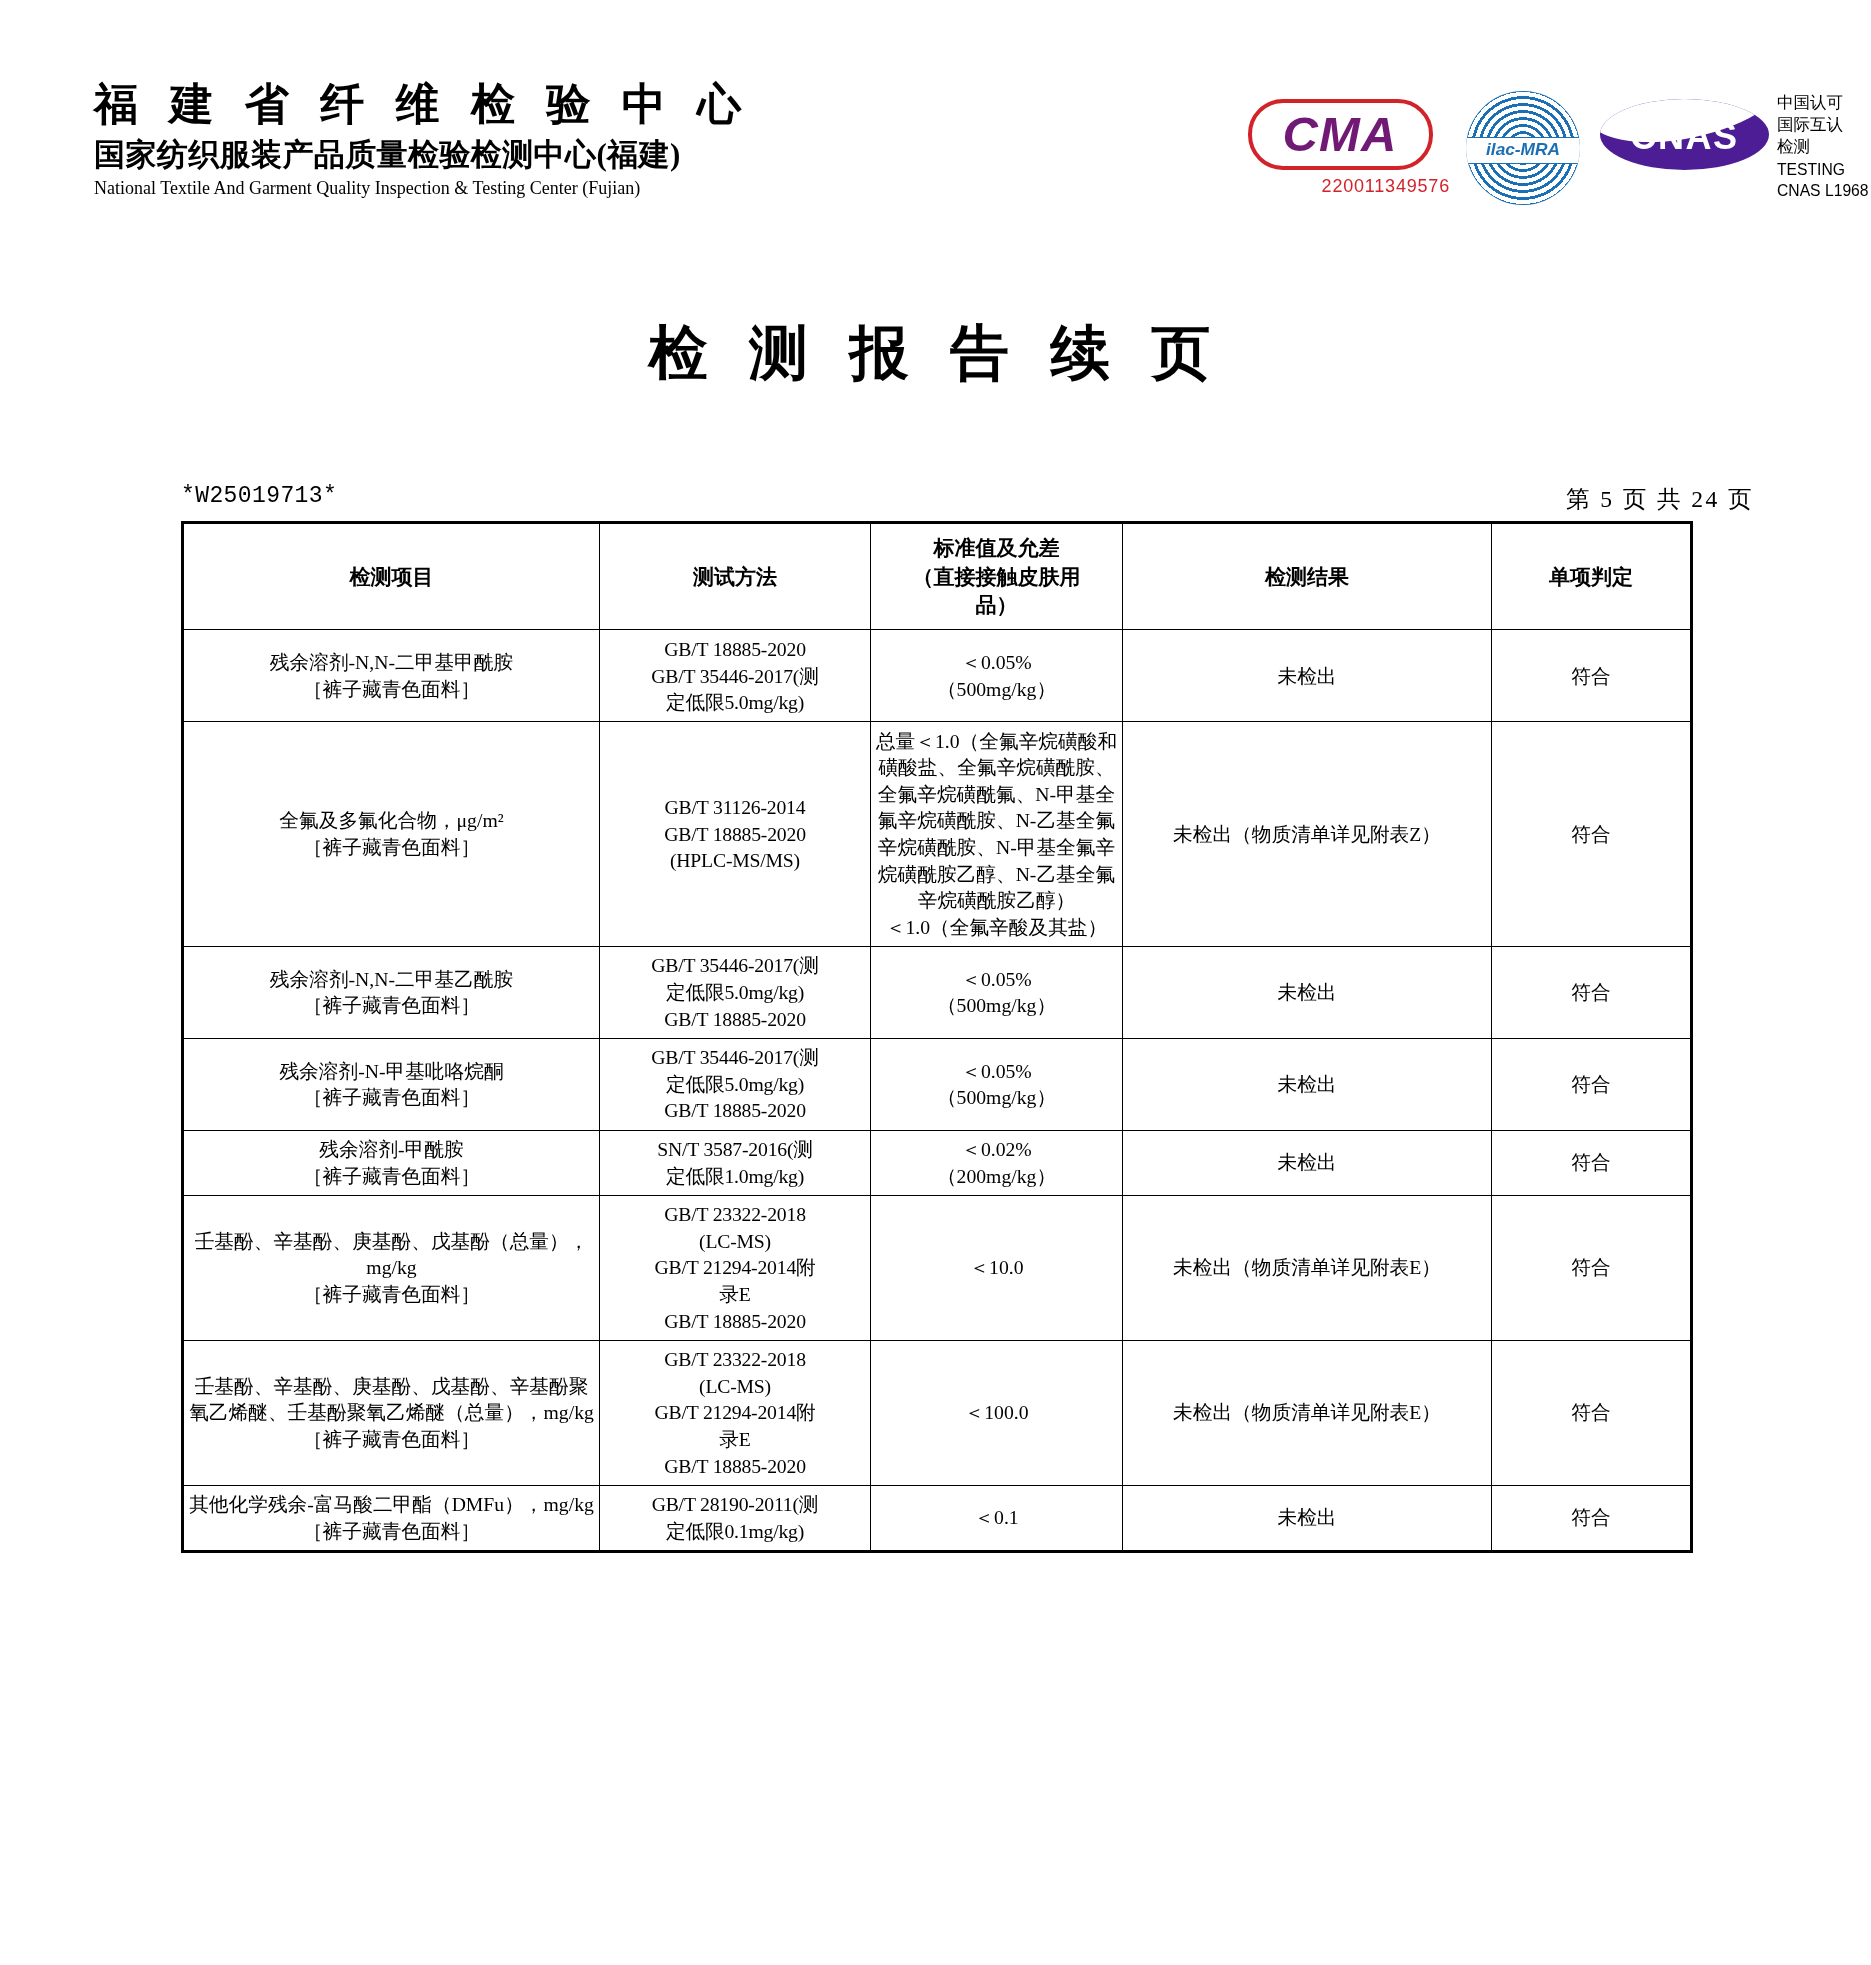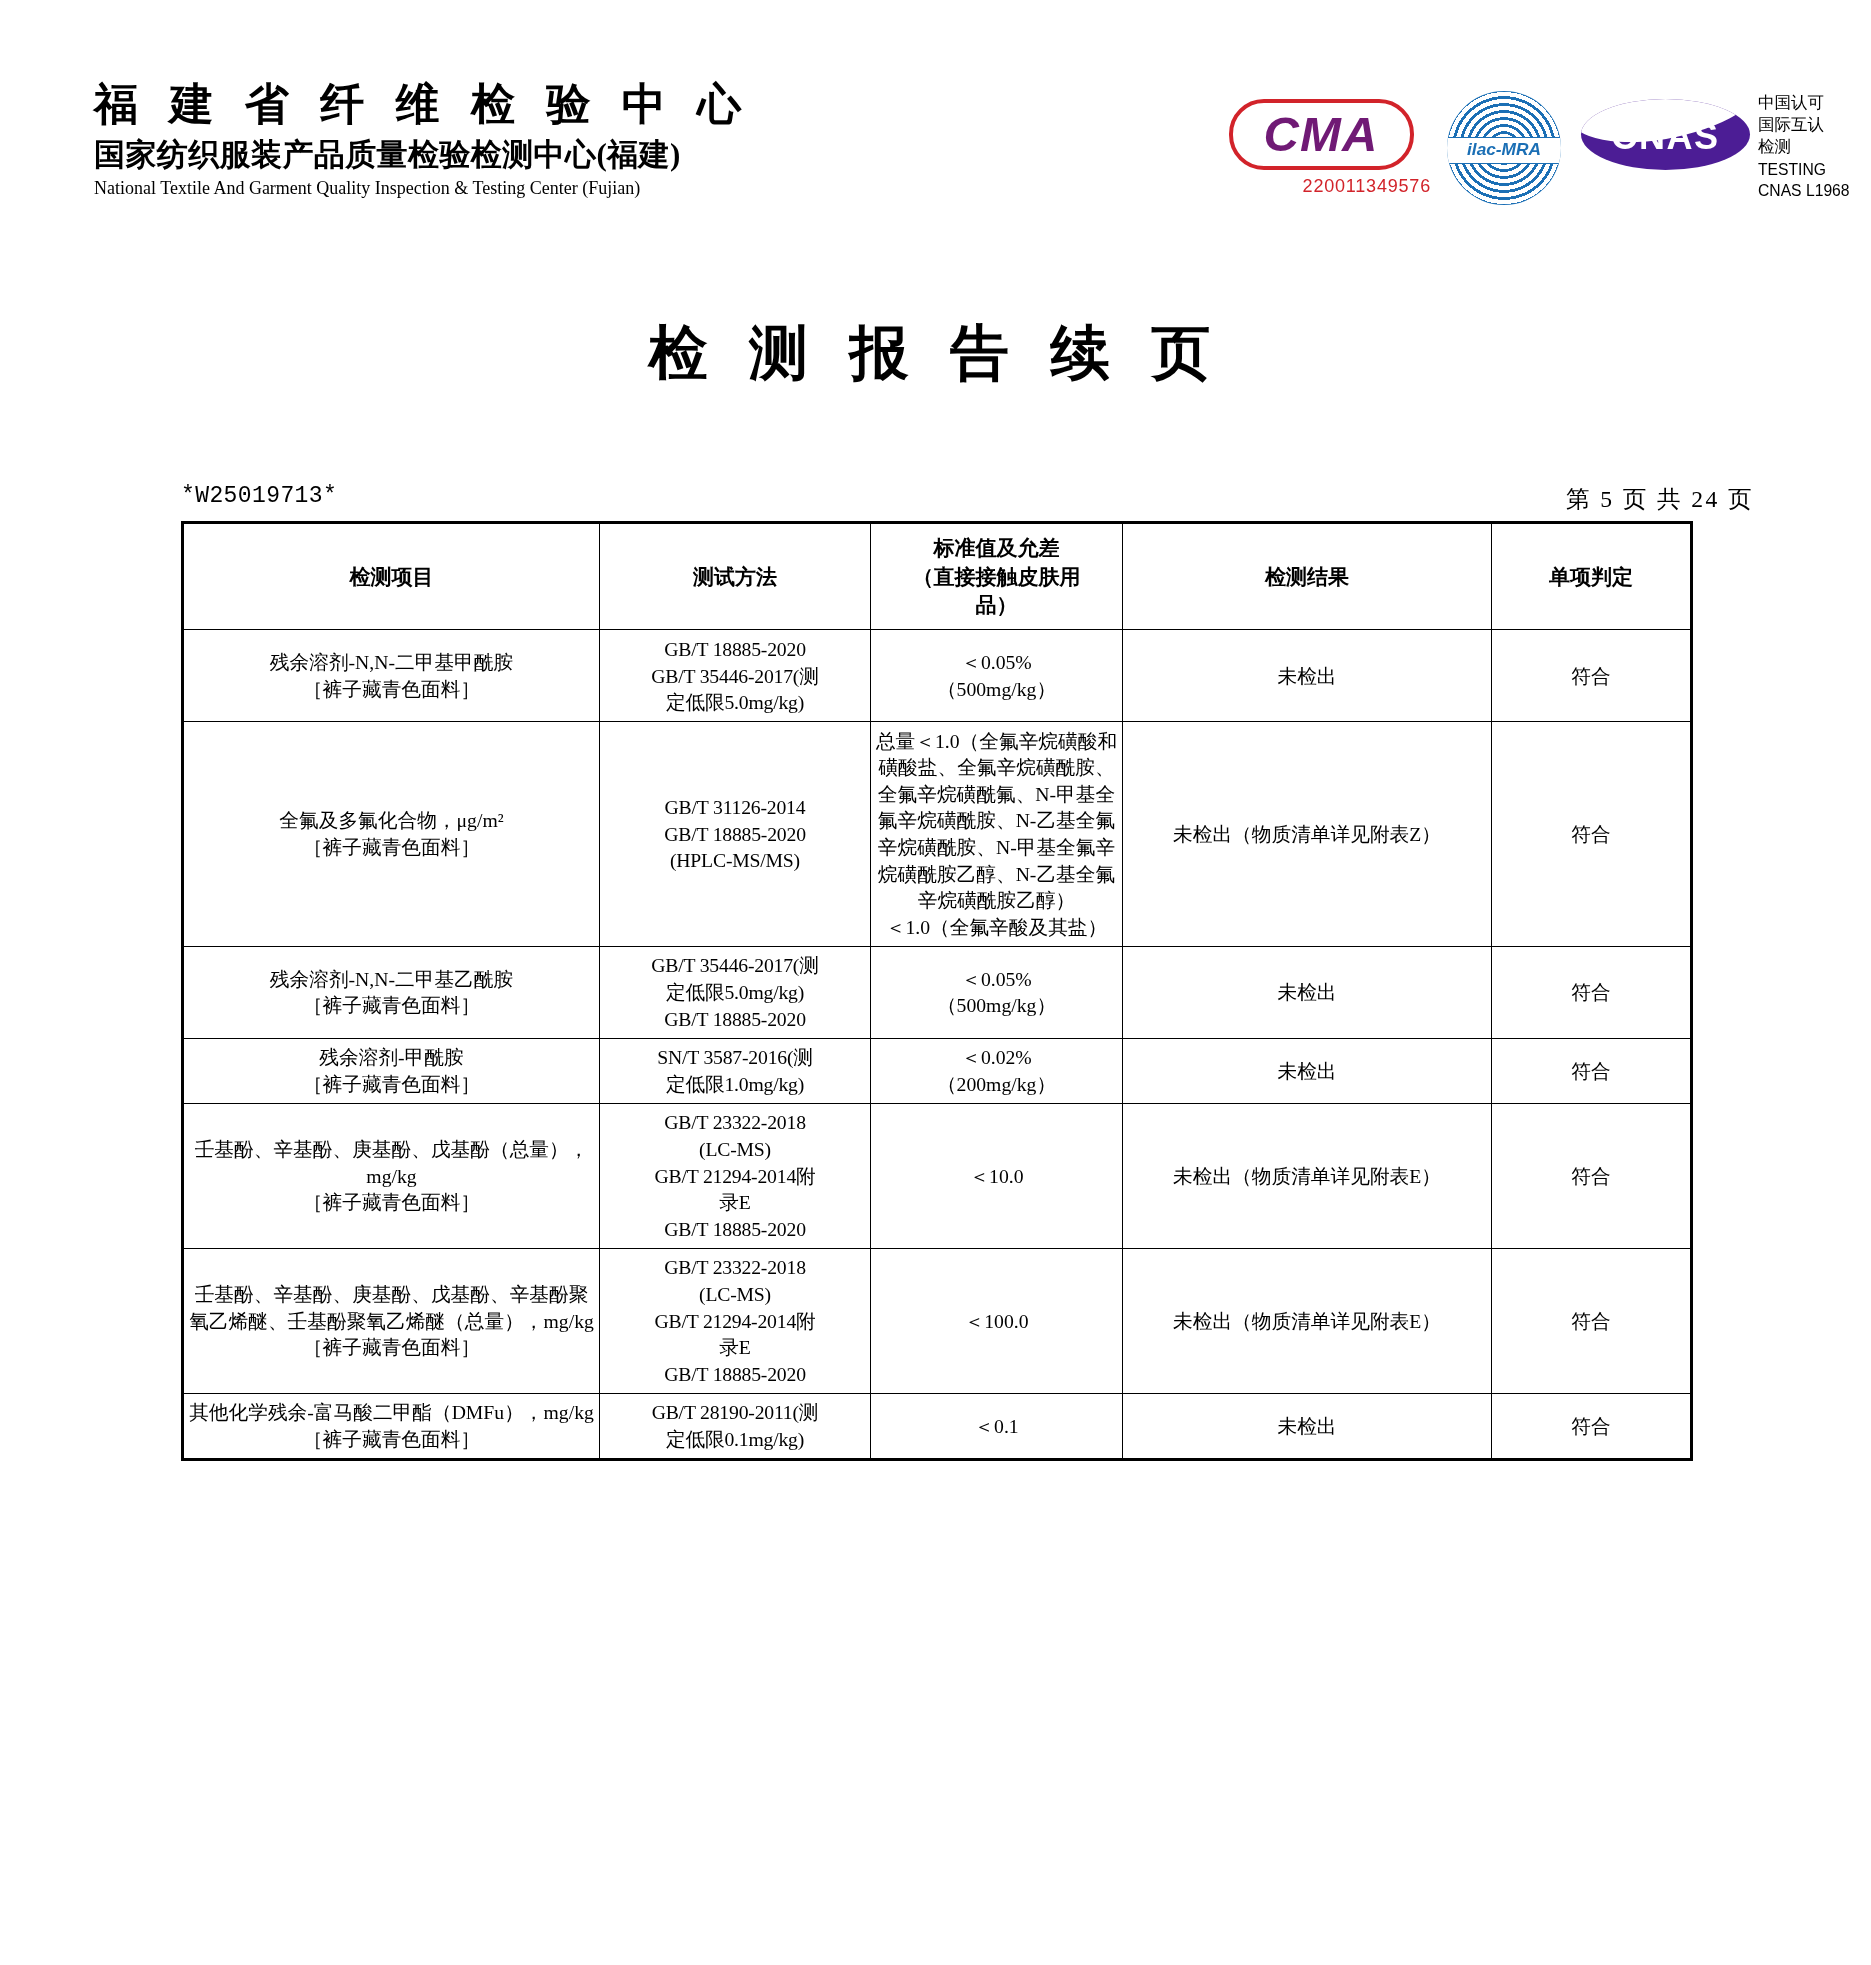--- a/index.html
+++ b/index.html
@@ -19,21 +19,21 @@
     box-sizing: border-box;
     padding: 0;
     overflow: hidden;
   }
 
   
   .header {
     position: absolute;
     top: 79px;
     left: 94px;
-    right: 95px;
+    right: 76px;
     height: 189px;
   }
   .header-left {
     position: absolute;
     left: 0;
     top: 0;
     width: 865px;
   }
   .org-cn-1 {
     font-family: "Liberation Serif", serif;
@@ -405,20 +405,37 @@
             </td>
             <td class="val">
               <div>＜0.05%</div>
               <div>（500mg/kg）</div>
             </td>
             <td>未检出</td>
             <td>符合</td>
           </tr>
           <tr>
             <td>
+              <span class="cell-sub">残余溶剂-N-甲基吡咯烷酮</span>
+              <span class="cell-sub">［裤子藏青色面料］</span>
+            </td>
+            <td class="mono">
+              <div>GB/T 35446-2017(测</div>
+              <div>定低限5.0mg/kg)</div>
+              <div>GB/T 18885-2020</div>
+            </td>
+            <td class="val">
+              <div>＜0.05%</div>
+              <div>（500mg/kg）</div>
+            </td>
+            <td>未检出</td>
+            <td>符合</td>
+          </tr>
+          <tr>
+            <td>
               <span class="cell-sub">残余溶剂-甲酰胺</span>
               <span class="cell-sub">［裤子藏青色面料］</span>
             </td>
             <td class="mono">
               <div>SN/T 3587-2016(测</div>
               <div>定低限1.0mg/kg)</div>
             </td>
             <td class="val">
               <div>＜0.02%</div>
               <div>（200mg/kg）</div>

